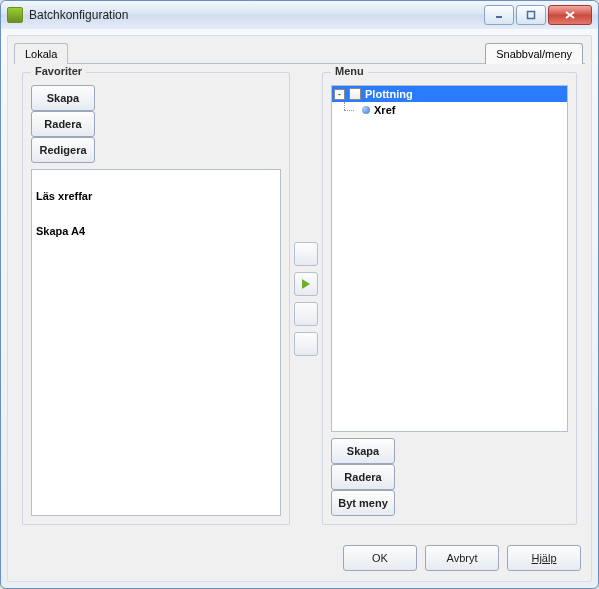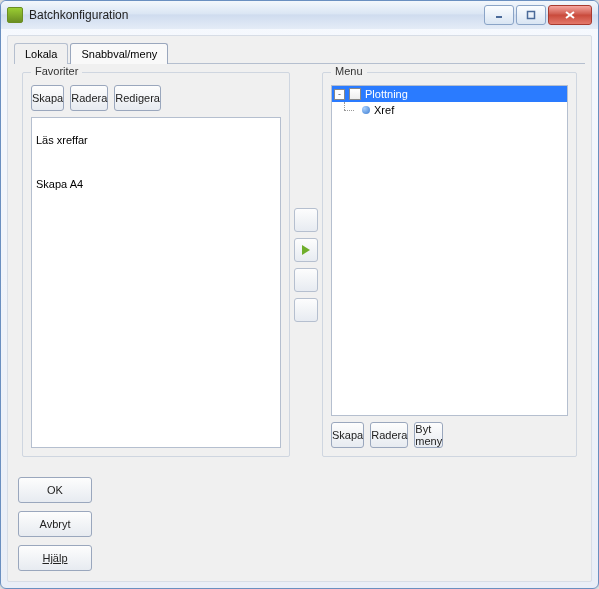--- a/index.html
+++ b/index.html
@@ -72,20 +72,21 @@
   background: #f0f0f0;
   border: 1px solid #d7dde6;
   border-radius: 2px;
   display: flex;
   flex-direction: column;
 }
 .tabstrip {
   display: flex;
   padding: 6px 6px 0 6px;
   position: relative;
+  justify-content: space-between;
 }
 .tab {
   padding: 4px 10px;
   background: #f0f0f0;
   border: 1px solid #b5bfcf;
   border-bottom: none;
   border-top-left-radius: 3px;
   border-top-right-radius: 3px;
   margin-right: 2px;
   position: relative;
@@ -107,20 +108,21 @@
   gap: 4px;
 }
 .groupbox {
   border: 1px solid #cfd6e0;
   border-radius: 2px;
   position: relative;
   padding: 12px 8px 8px 8px;
   background: #f0f0f0;
   display: flex;
   gap: 6px;
+  font-weight: bold;
 }
 .groupbox .legend {
   position: absolute;
   top: -8px;
   left: 8px;
   background: #f0f0f0;
   padding: 0 4px;
   color: #333;
 }
 .col-left {
@@ -135,30 +137,30 @@
 }
 .listbox {
   flex: 1;
   background: #fff;
   border: 1px solid #b5bfcf;
   overflow: auto;
   height: 430px;
   box-sizing: border-box;
 }
 .list-item {
-  padding: 16px 4px;
+  padding: 3px 4px;
   font-size: 11px;
   color: #000;
   white-space: nowrap;
+  margin-top: 17px;
 }
 .sel { background:#2a7bff; color:#fff; }
 .btn-col {
   display: flex;
-  flex-direction: row;
-  gap: 6px;
+  flex-direction: column;
   width: 64px;
 }
 .btn {
   height: 24px;
   border: 1px solid #9aa7bd;
   border-radius: 3px;
   background: linear-gradient(to bottom,#fdfdfd,#e7ebf1);
   font-size: 11px;
   color: #222;
   display:flex;
@@ -237,21 +239,20 @@
   content:"";
   position:absolute;
   left:10px; top:50%; width:10px;
   border-top:1px dotted #999;
 }
 .footer {
   display:flex;
   justify-content:flex-end;
   gap:8px;
   padding: 6px 10px 10px;
-  flex-direction: column;
 }
 .footer .btn { width:72px; }
 .underline { text-decoration: underline; }
 .arrow-right {
   width:0;height:0;
   border-top:5px solid transparent;
   border-bottom:5px solid transparent;
   border-left:8px solid #6fae2b;
 }
 </style>

